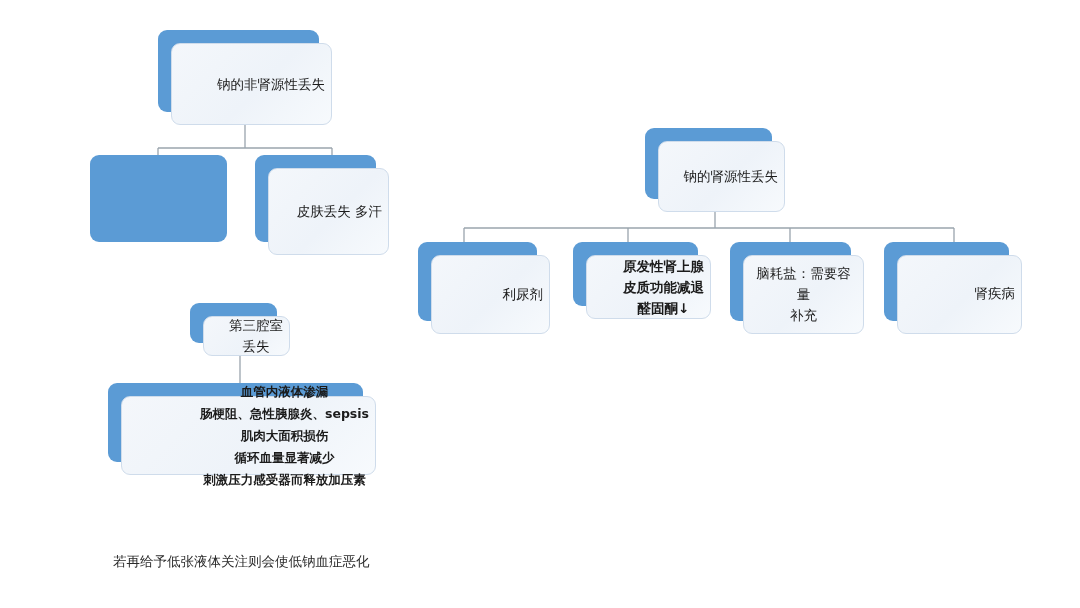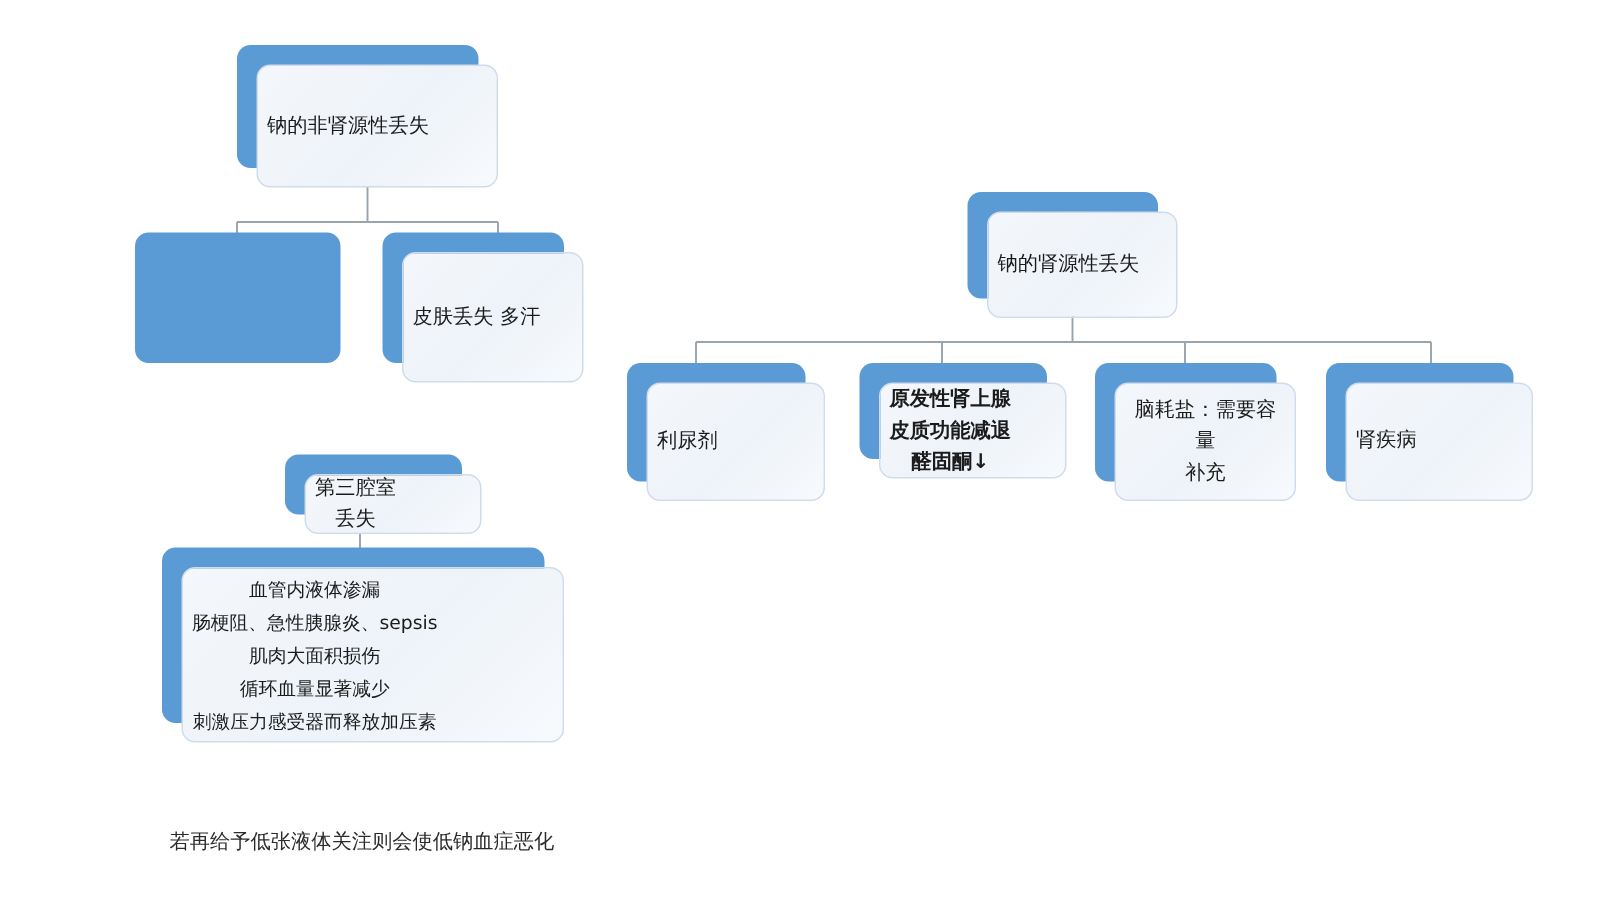--- a/index.html
+++ b/index.html
@@ -44,21 +44,21 @@
     left: 13px;
     top: 13px;
     right: 0;
     bottom: 0;
     background: linear-gradient(135deg, #f4f7fb 0%, #eef3f9 55%, #f7fafd 100%);
     border: 1px solid #cfdceb;
     border-radius: 9px;
     box-sizing: border-box;
     display: flex;
     align-items: center;
-    justify-content: flex-start;
+    justify-content: flex-end;
   }
   .node .label {
     color: #1b1b1b;
     font-size: 13.5px;
     line-height: 21px;
     text-align: center;
     white-space: pre-line;
     padding: 0 6px;
   }
   .node.detail .label {
@@ -109,29 +109,29 @@
     <div class="plate"></div>
   </div>
 
   <div class="node" style="left:255px; top:155px; width:134px; height:100px;">
     <div class="plate"></div>
     <div class="face">
       <span class="label">皮肤丢失 多汗</span>
     </div>
   </div>
 
-  <div class="node" style="left:190px; top:303px; width:100px; height:53px;padding-left:31px;">
+  <div class="node" style="left:190px; top:303px; width:100px; height:53px;">
     <div class="plate"></div>
     <div class="face">
       <span class="label">第三腔室
 丢失</span>
     </div>
   </div>
 
-  <div class="node detail" style="left:108px; top:365px; width:268px; height:130px;">
+  <div class="node detail" style="left:108px; top:383px; width:268px; height:92px;font-weight:bold;">
     <div class="plate"></div>
     <div class="face">
       <span class="label">血管内液体渗漏
 肠梗阻、急性胰腺炎、sepsis
 肌肉大面积损伤
 循环血量显著减少
 刺激压力感受器而释放加压素</span>
     </div>
   </div>
 

